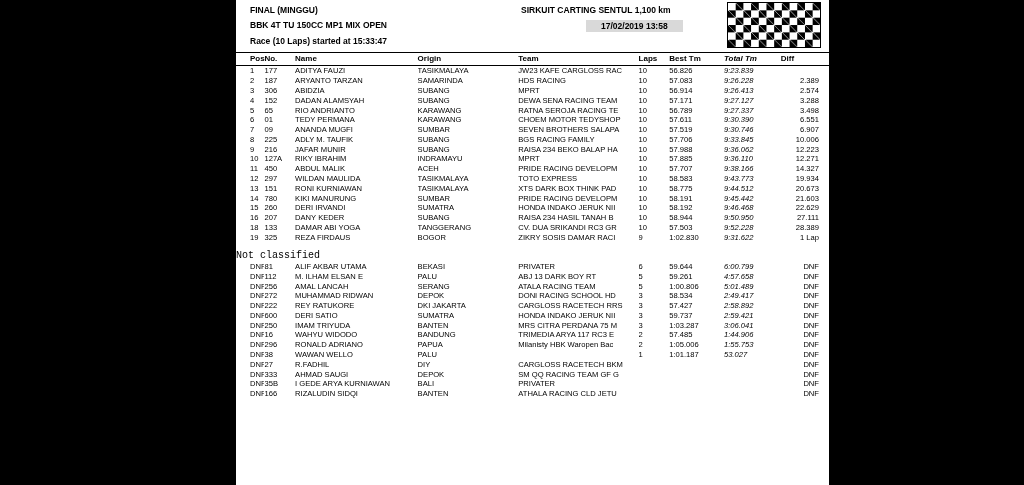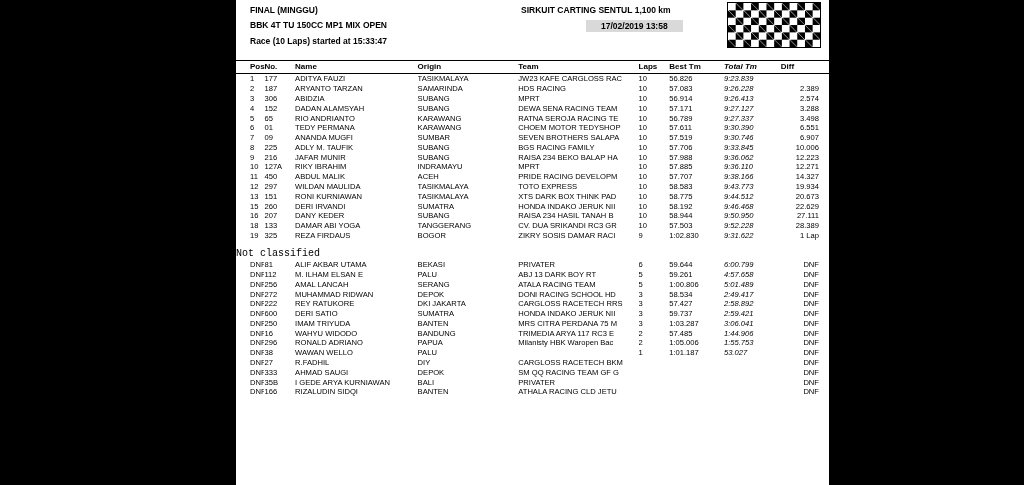--- a/index.html
+++ b/index.html
@@ -73,21 +73,20 @@
     background-position: 0 0, 7.7px 7.35px;
     border: 1px solid #000;
   }
 
   
   table.results {
     width: 100%;
     border-collapse: collapse;
     font-size: 7.6px;
     table-layout: fixed;
-    margin-top: 8px;
   }
   table.results thead th {
     font-size: 8px;
     font-weight: bold;
     text-align: left;
     padding: 1px 0 2px 0;
     border-bottom: 1px solid #000;
     border-top: 1px solid #000;
   }
   table.results td {
@@ -300,20 +299,31 @@
             <td class="c-no">151</td>
             <td class="c-name">RONI KURNIAWAN</td>
             <td class="c-origin">TASIKMALAYA</td>
             <td class="c-team">XTS DARK BOX THINK PAD</td>
             <td class="c-laps">10</td>
             <td class="c-best">58.775</td>
             <td class="c-total">9:44.512</td>
             <td class="c-diff">20.673</td>
           </tr>
           <tr>
+            <td class="c-pos">14</td>
+            <td class="c-no">780</td>
+            <td class="c-name">KIKI MANURUNG</td>
+            <td class="c-origin">SUMBAR</td>
+            <td class="c-team">PRIDE RACING DEVELOPM</td>
+            <td class="c-laps">10</td>
+            <td class="c-best">58.191</td>
+            <td class="c-total">9:45.442</td>
+            <td class="c-diff">21.603</td>
+          </tr>
+          <tr>
             <td class="c-pos">15</td>
             <td class="c-no">260</td>
             <td class="c-name">DERI IRVANDI</td>
             <td class="c-origin">SUMATRA</td>
             <td class="c-team">HONDA INDAKO JERUK NII</td>
             <td class="c-laps">10</td>
             <td class="c-best">58.192</td>
             <td class="c-total">9:46.468</td>
             <td class="c-diff">22.629</td>
           </tr>

